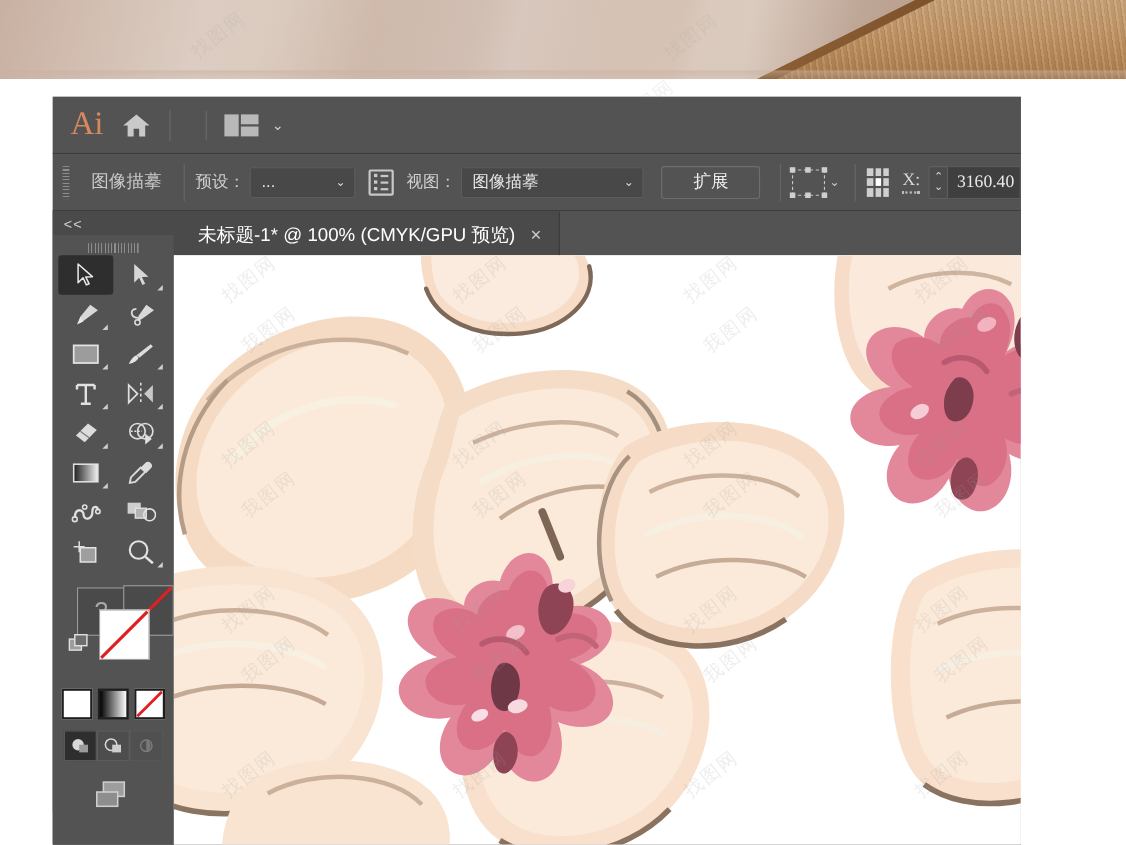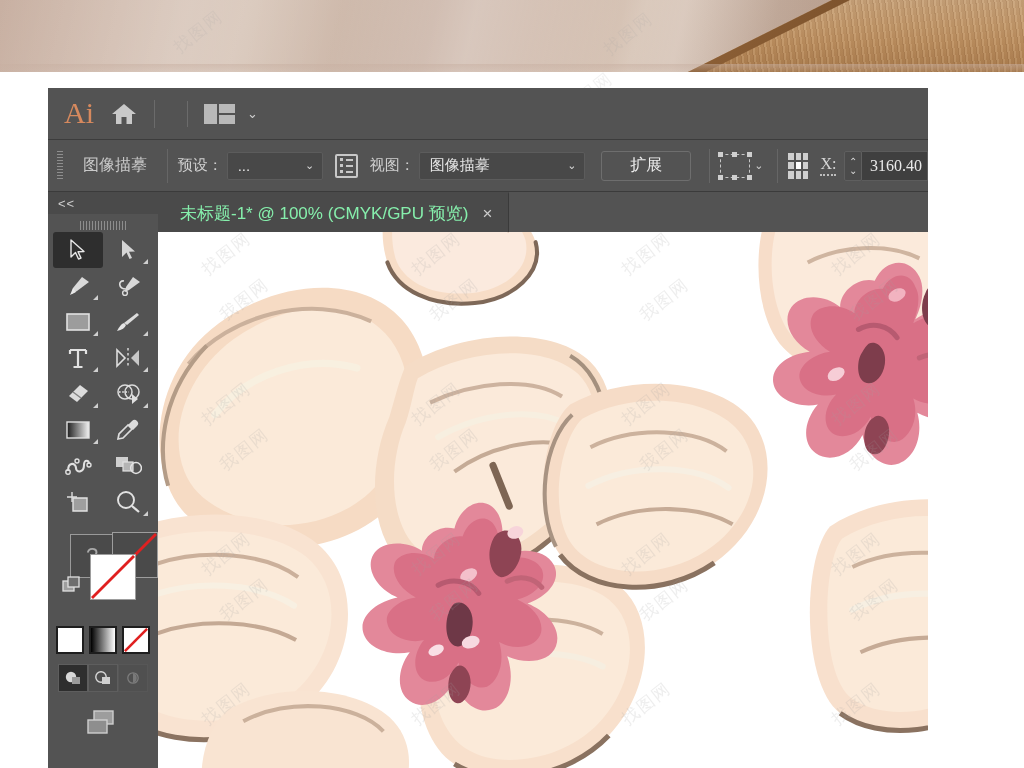--- a/index.html
+++ b/index.html
@@ -178,21 +178,21 @@
   .mode-btn.dim { opacity: .45; }
   .screen-mode { display:flex; justify-content:center; padding-top: 16px; }
 
   
   .canvas-col { flex: 1; position: relative; background: #535353; }
   .tabbar { height: 40px; background:#535353; display:flex; align-items:flex-end; }
   .doc-tab {
     background:#4a4a4a; height: 40px; display:flex; align-items:center; gap: 14px;
     padding: 0 16px 0 22px; border-right:1px solid #3a3a3a; border-top: 2px solid #4a4a4a;
   }
-  .doc-tab-title { color:#86efac; font-size: 17px; white-space: nowrap; }
+  .doc-tab-title { color:#ffffff; font-size: 17px; white-space: nowrap; }
   .doc-tab-close { color:#cdcdcd; font-size: 17px; line-height: 1; }
   .artboard { position:absolute; left: 0; top: 40px; right: 0; bottom: 0; background:#ffffff; overflow:hidden; }
 
   
   .wm {
     position:absolute; inset: 0; pointer-events:none;
     opacity: 0.33;
   }
   .wm-tile { position:absolute; transform: rotate(-38deg); transform-origin: center;
     color: rgba(160,160,160,0.55); font-size: 17px; letter-spacing: 2px;

